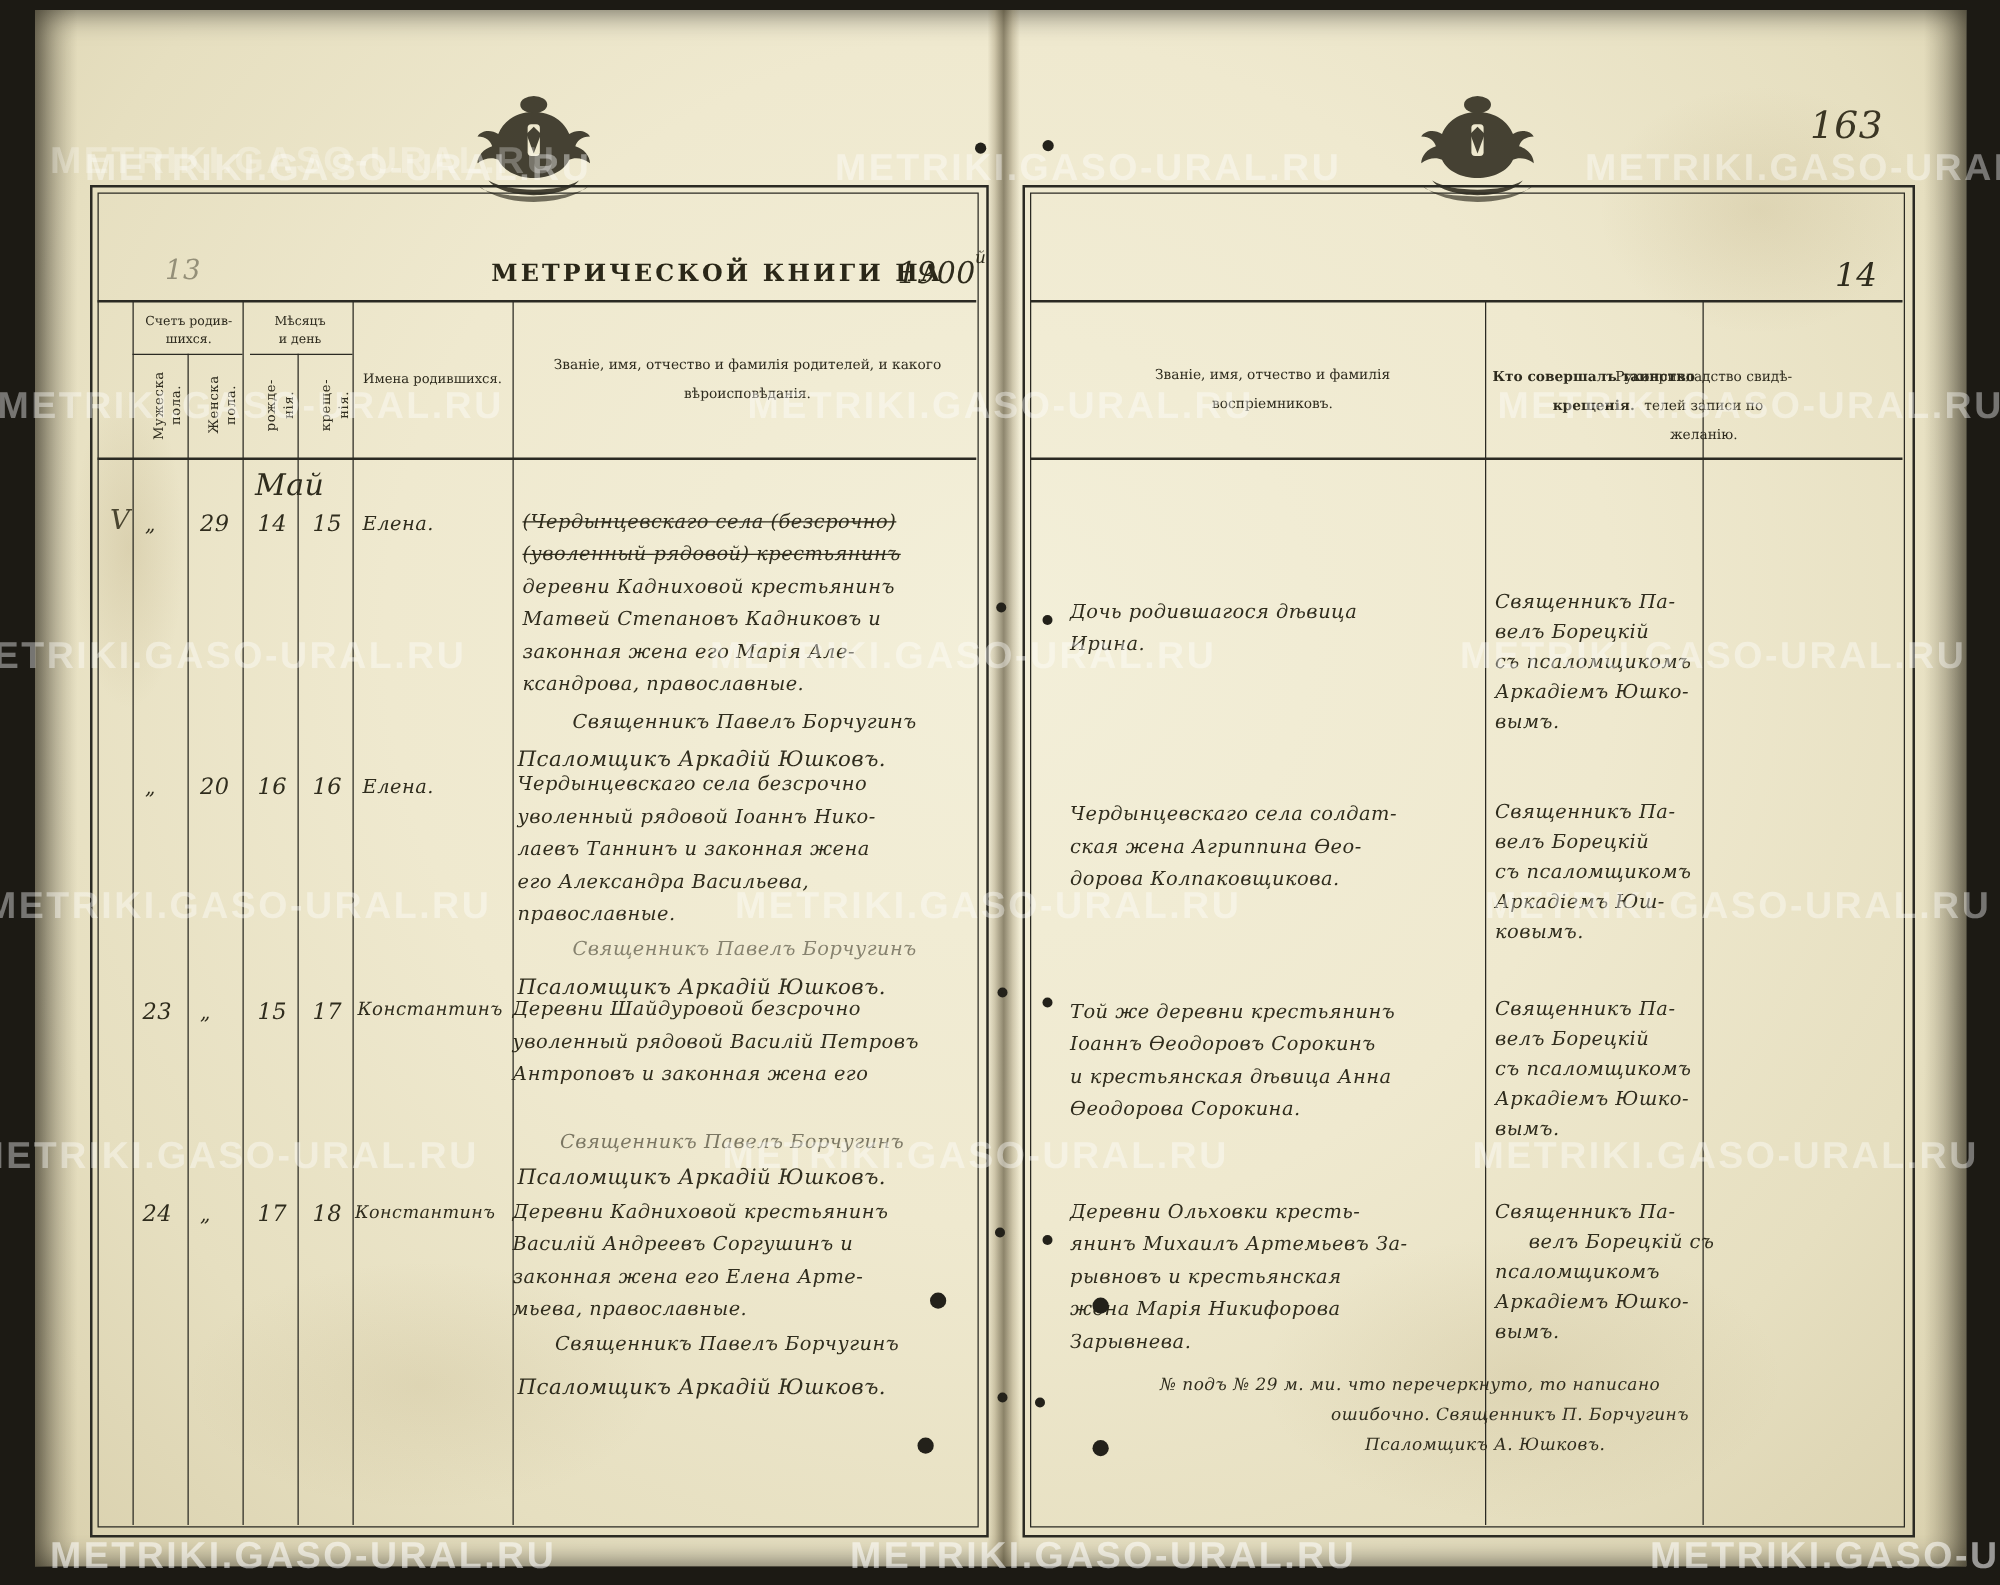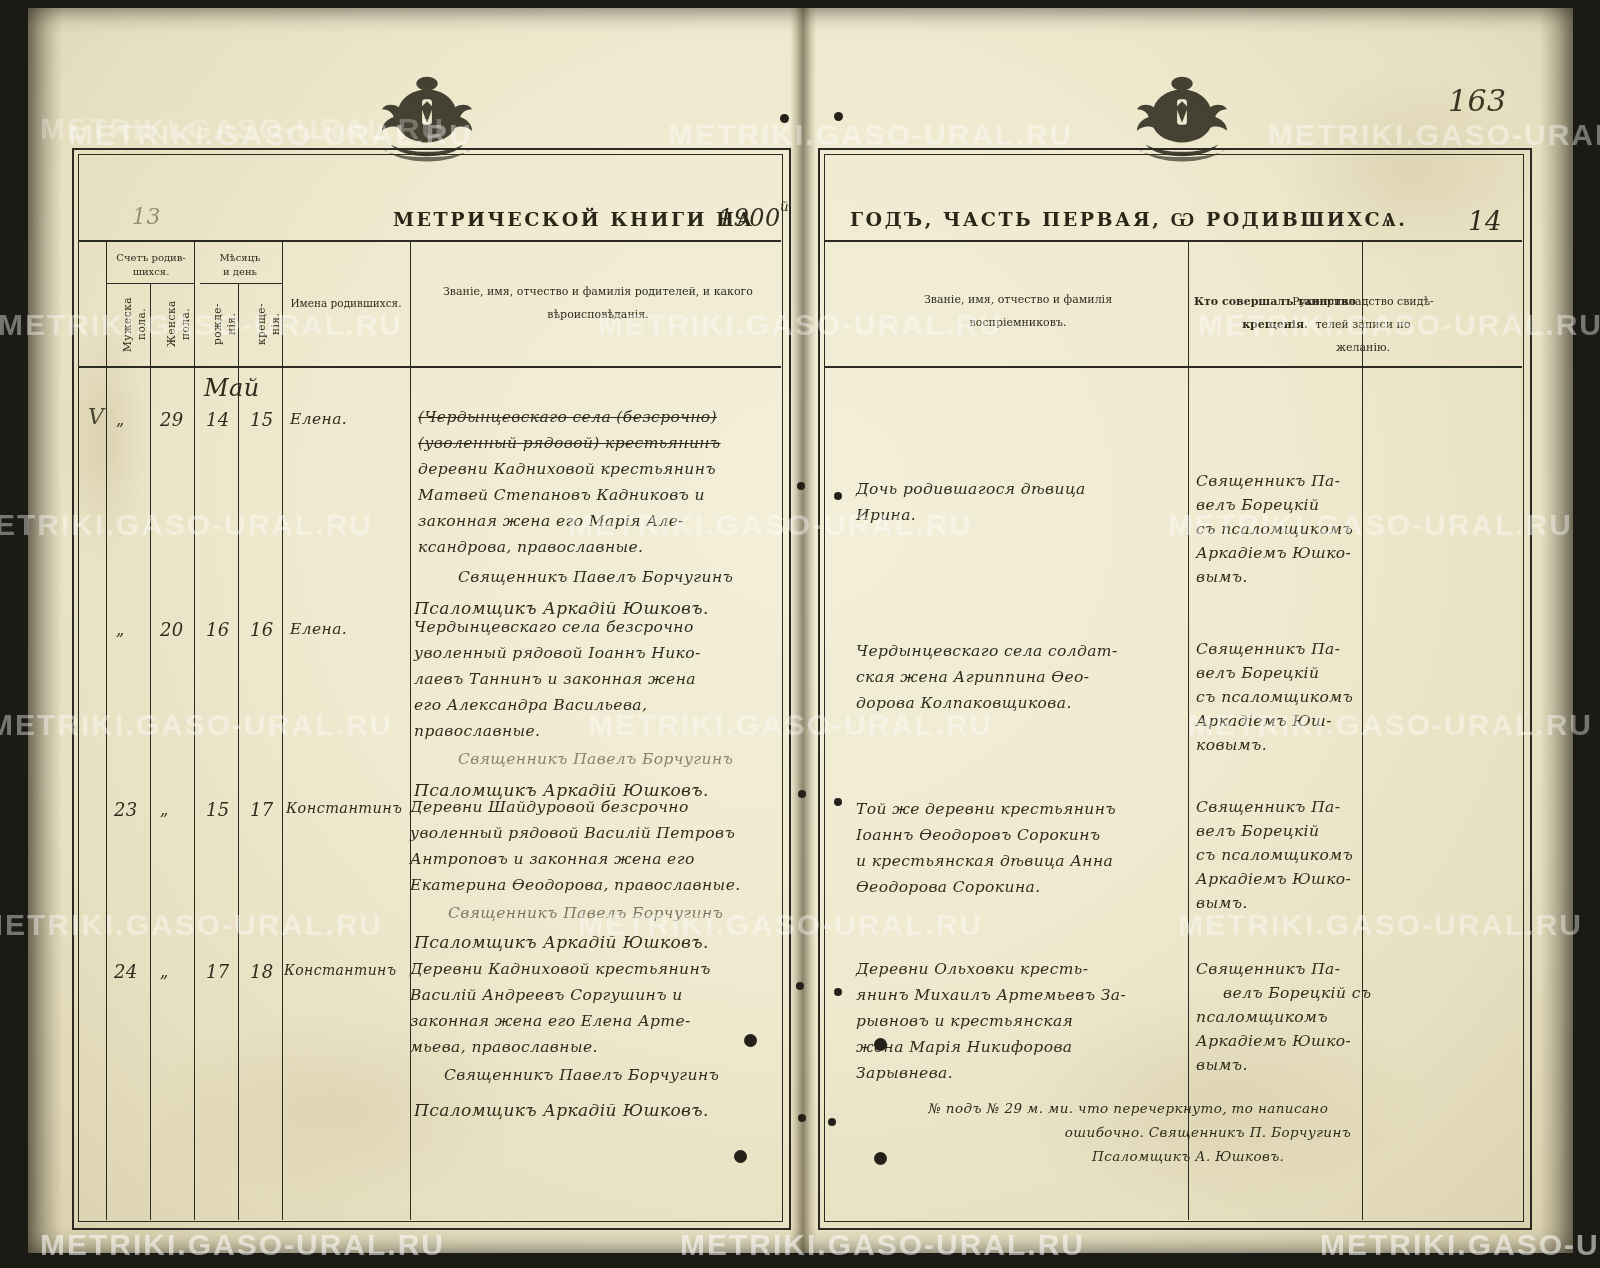--- a/index.html
+++ b/index.html
@@ -129,21 +129,20 @@
   <div class="frame inner" style="left:50px;top:146px;width:703px;height:1066px;"></div>
   <div class="frame" style="left:790px;top:140px;width:710px;height:1078px;"></div>
   <div class="frame inner" style="left:796px;top:146px;width:698px;height:1066px;"></div>
 
   <div class="hline thick" style="left:50px;top:232px;width:703px;"></div>
   <div class="hline thick" style="left:796px;top:232px;width:698px;"></div>
 
   <div class="printed" id="title-left" style="left:365px;top:200px;">МЕТРИЧЕСКОЙ КНИГИ НА</div>
   <div class="hand big" style="left:690px;top:192px;font-size:24px;">1900</div>
   <div class="hand small" style="left:752px;top:188px;">й</div>
-  <div class="printed" id="title-right" style="left:822px;top:200px;">ГОДЪ, ЧАСТЬ ПЕРВАЯ, Ѡ РОДИВШИХСѦ.</div>
   <div class="hand" style="left:104px;top:192px;font-size:22px;opacity:.45;">13</div>
   <div class="hand" style="left:1440px;top:194px;font-size:26px;">14</div>
 
   <div class="hline" style="left:78px;top:275px;width:88px;"></div>
   <div class="hline" style="left:172px;top:275px;width:82px;"></div>
   <div class="hline thick" style="left:50px;top:358px;width:703px;"></div>
   <div class="hline thick" style="left:796px;top:358px;width:698px;"></div>
 
   <div class="vline" style="left:78px;top:232px;height:980px;"></div>
   <div class="vline" style="left:122px;top:275px;height:937px;"></div>
@@ -229,21 +228,20 @@
 
   <div class="hand num" style="left:86px;top:788px;">23</div>
   <div class="hand num" style="left:132px;top:788px;"></div>
   <div class="hand num" style="left:178px;top:788px;">15</div>
   <div class="hand num" style="left:222px;top:788px;">17</div>
   <div class="hand cell" style="left:258px;top:790px;width:126px;font-size:14.5px;">Константинъ</div>
 
   <div class="hand cell" style="left:382px;top:788px;width:378px;">Деревни Шайдуровой безсрочно</div>
   <div class="hand cell" style="left:382px;top:814px;width:378px;">уволенный рядовой Василій Петровъ</div>
   <div class="hand cell" style="left:382px;top:840px;width:378px;">Антроповъ и законная жена его</div>
-  <div class="hand cell" style="left:382px;top:866px;width:378px;">Екатерина Ѳеодорова, православные.</div>
   <div class="hand cell" style="left:420px;top:894px;width:340px;opacity:.6;">Священникъ Павелъ Борчугинъ</div>
   <div class="hand cell" style="left:386px;top:922px;width:360px;font-size:17px;">Псаломщикъ Аркадій Юшковъ.</div>
 
   <div class="hand cell" style="left:828px;top:790px;width:332px;">Той же деревни крестьянинъ</div>
   <div class="hand cell" style="left:828px;top:816px;width:332px;">Іоаннъ Ѳеодоровъ Сорокинъ</div>
   <div class="hand cell" style="left:828px;top:842px;width:332px;">и крестьянская дѣвица Анна</div>
   <div class="hand cell" style="left:828px;top:868px;width:332px;">Ѳеодорова Сорокина.</div>
 
   <div class="hand cell" style="left:1168px;top:788px;width:166px;">Священникъ Па-</div>
   <div class="hand cell" style="left:1168px;top:812px;width:166px;">велъ Борецкій</div>

